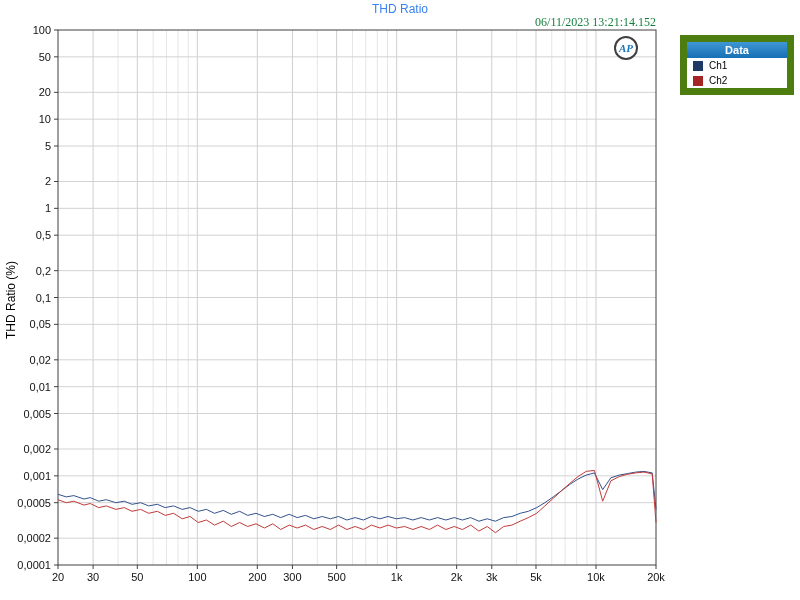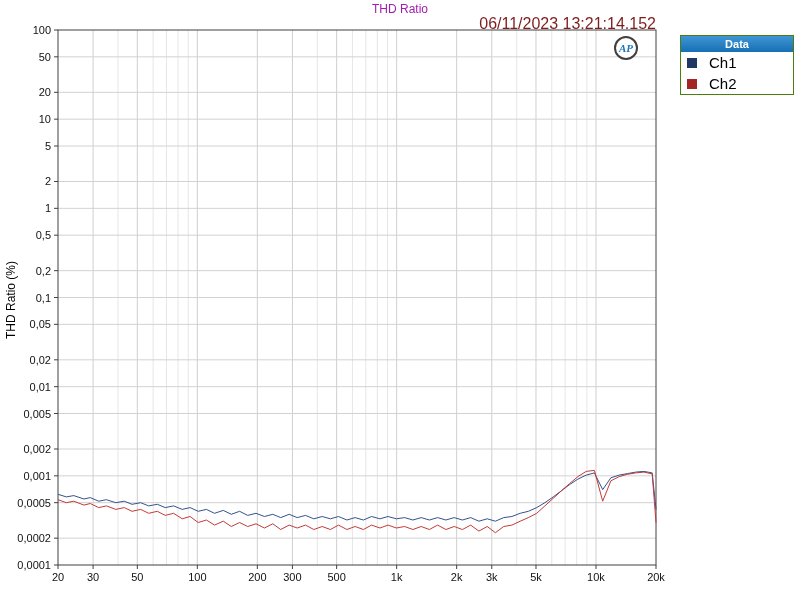--- a/index.html
+++ b/index.html
@@ -3,53 +3,53 @@
 <meta charset="utf-8">
 <style>
   html,body{margin:0;padding:0;background:#ffffff;}
   .screen{
     position:relative;width:800px;height:600px;background:#ffffff;overflow:hidden;
     font-family:"Liberation Sans",sans-serif;color:#000;
   }
   #plot-svg{position:absolute;left:0;top:0;}
   .chart-title{
     position:absolute;top:2px;left:0;width:800px;text-align:center;
-    font-size:12px;color:#a21caf;
+    font-size:12px;color:#3b82f6;
   }
   .timestamp{
     position:absolute;top:15px;left:356px;width:300px;text-align:right;
-    font-size:16px;color:#7f1d1d;
+    font-size:12px;color:#15803d;font-family:Liberation Serif, serif;
   }
   .ylabel{
     position:absolute;left:4px;top:160px;height:280px;
     writing-mode:vertical-rl;transform:rotate(180deg);
     text-align:center;font-size:12px;color:#000;
   }
   .xlabel{
     position:absolute;top:580px;left:58px;width:598px;text-align:center;
     font-size:12px;color:#000;
   }
   .ap-logo{
     position:absolute;left:614px;top:36px;width:20px;height:20px;
     border:2px solid #404040;border-radius:50%;
     color:#1b75bb;font-weight:bold;font-style:italic;font-size:11px;
     display:flex;align-items:center;justify-content:center;
     font-family:"Liberation Serif",serif;background:#fff;
   }
   .legend{
     position:absolute;left:680px;top:35px;width:114px;
-    border:1px solid #4d7c0f;background:#ffffff;box-sizing:border-box;
+    border:7px solid #4d7c0f;background:#ffffff;box-sizing:border-box;
   }
   .legend-header{
     background:linear-gradient(#3f97d4,#176fb5);color:#ffffff;
     font-weight:bold;font-size:11px;text-align:center;padding:2px 0;
     cursor:default;
   }
   .legend-row{
-    display:flex;align-items:center;gap:12px;padding:2px 6px;font-size:15px;
+    display:flex;align-items:center;gap:6px;padding:2px 6px;font-size:10px;
   }
   .legend-swatch{width:10px;height:10px;flex:0 0 auto;}
 </style>
 </head>
 <body>
 
 <div class="screen">
 
   <svg id="plot-svg" width="800" height="600">
       <line x1="93.10085763843244" y1="30" x2="93.10085763843244" y2="565" stroke="#cfcfcf" stroke-width="1"></line>

